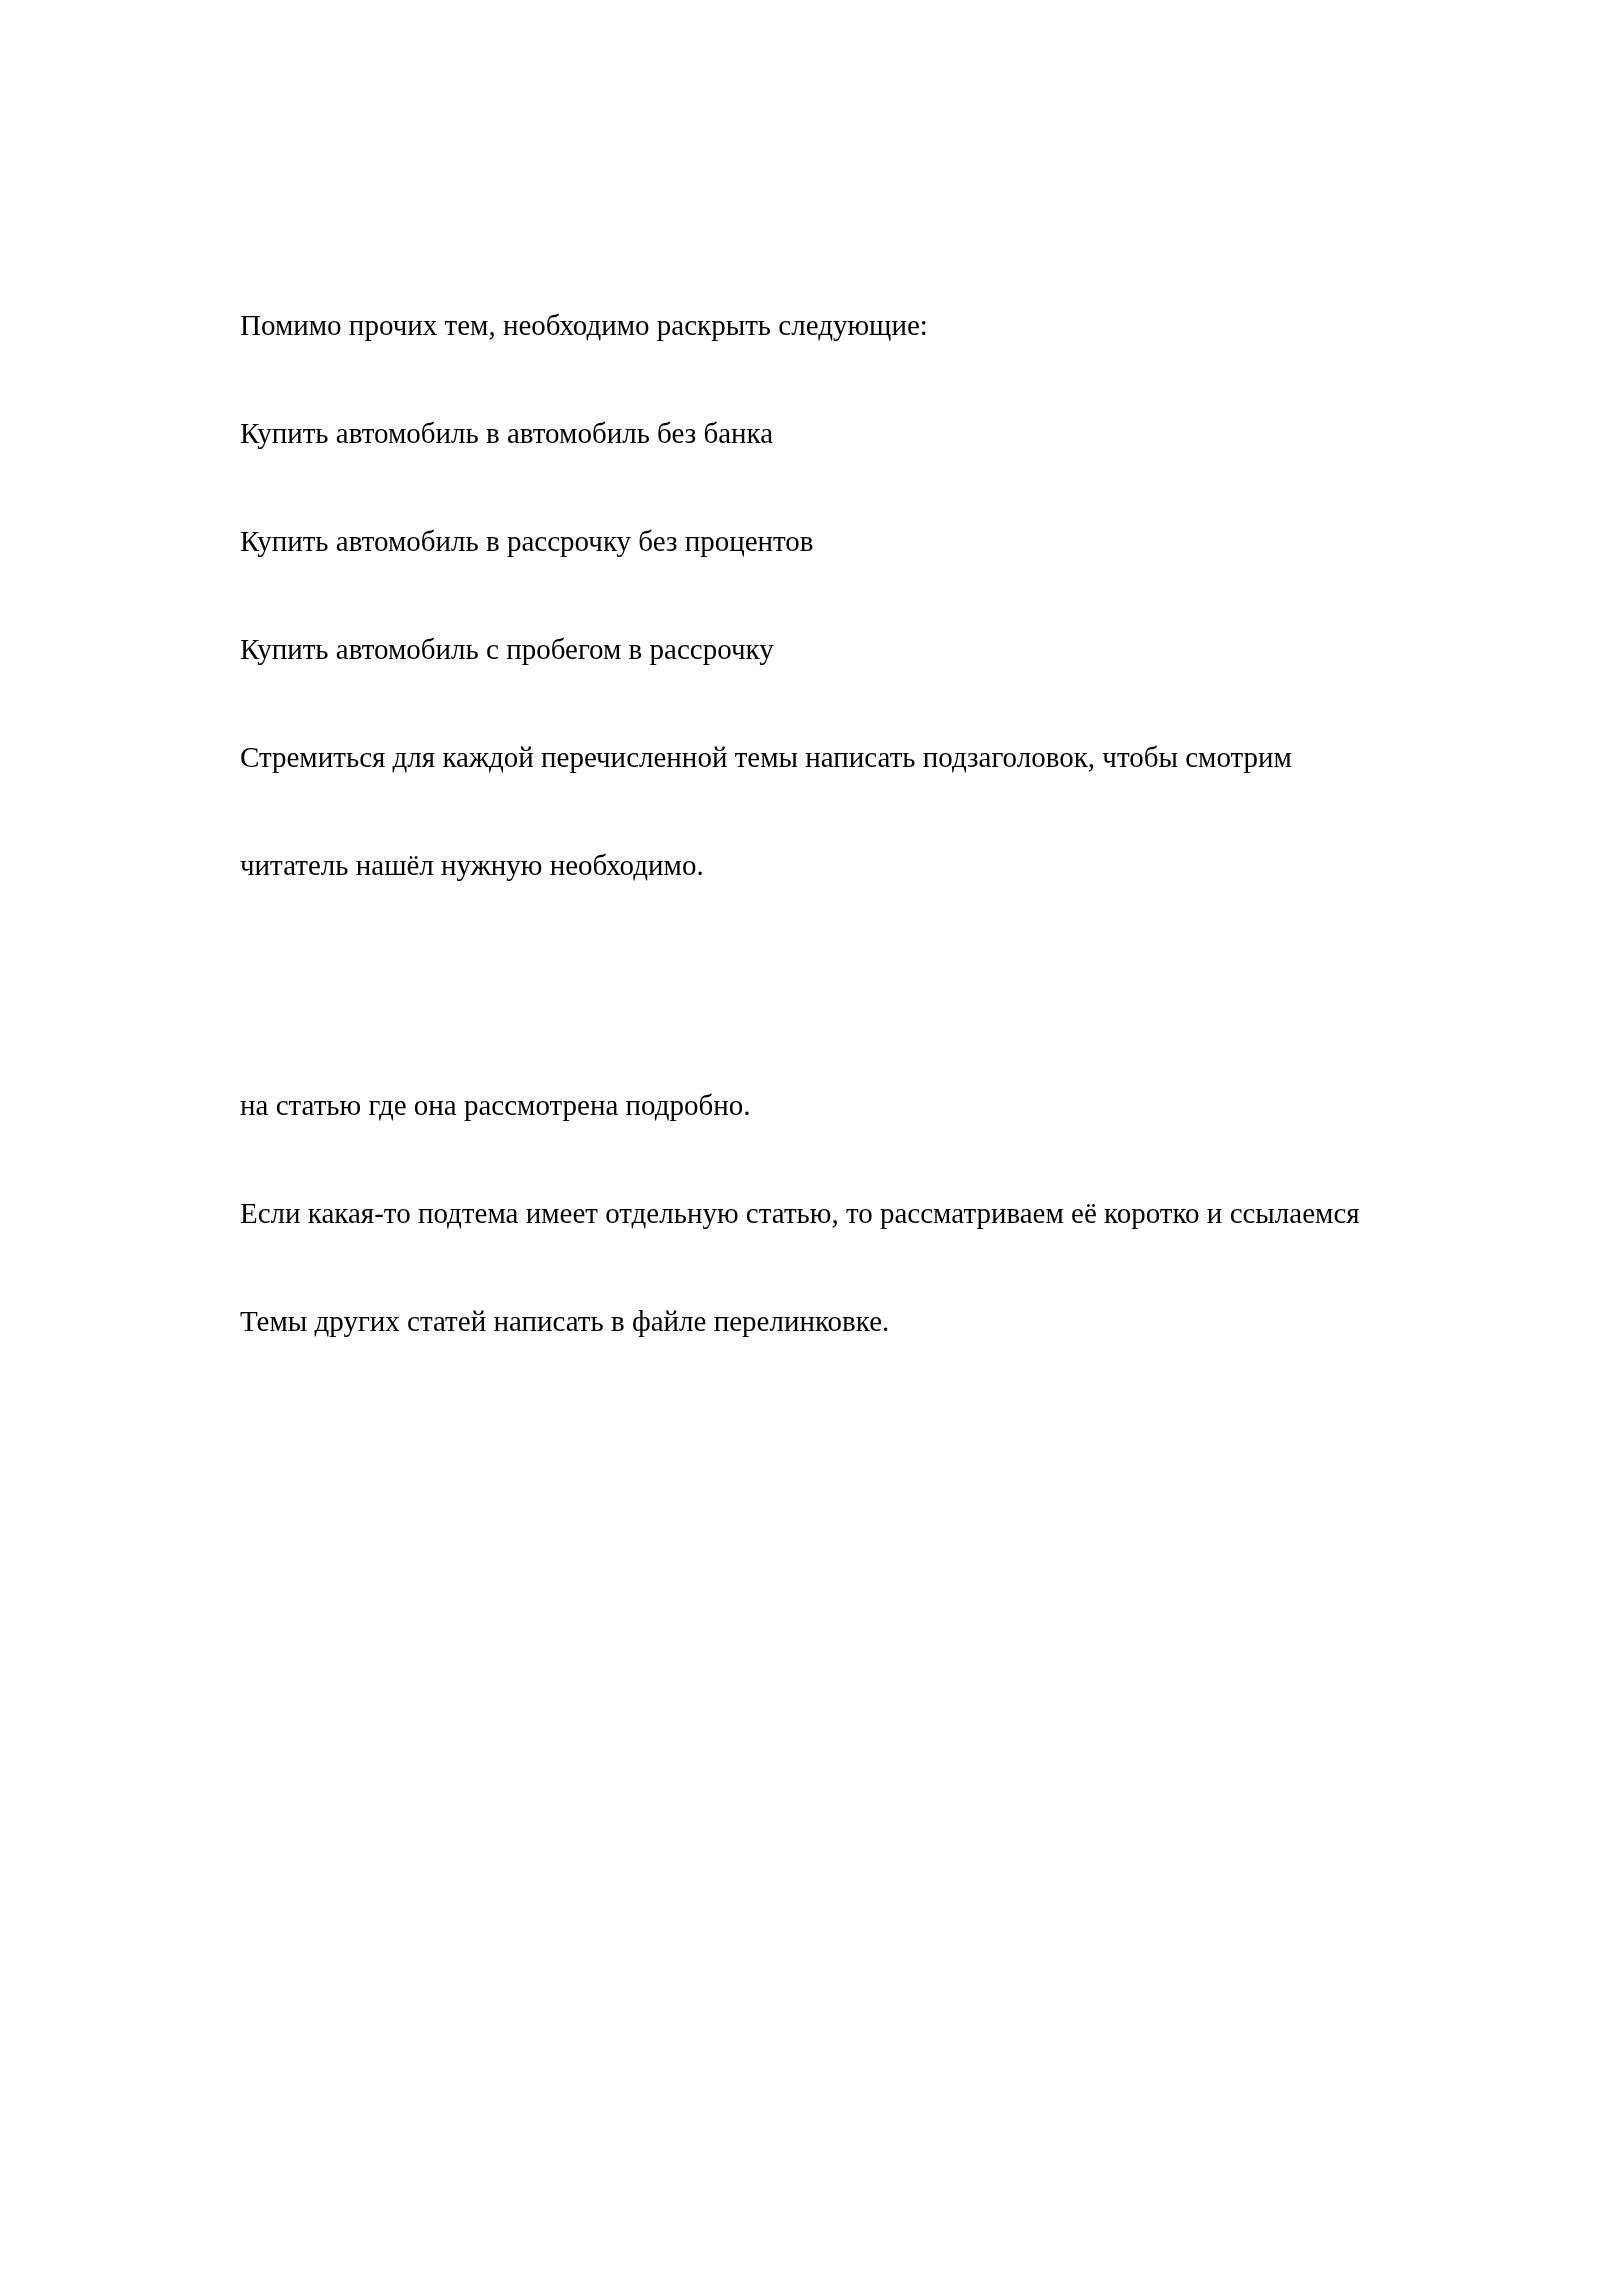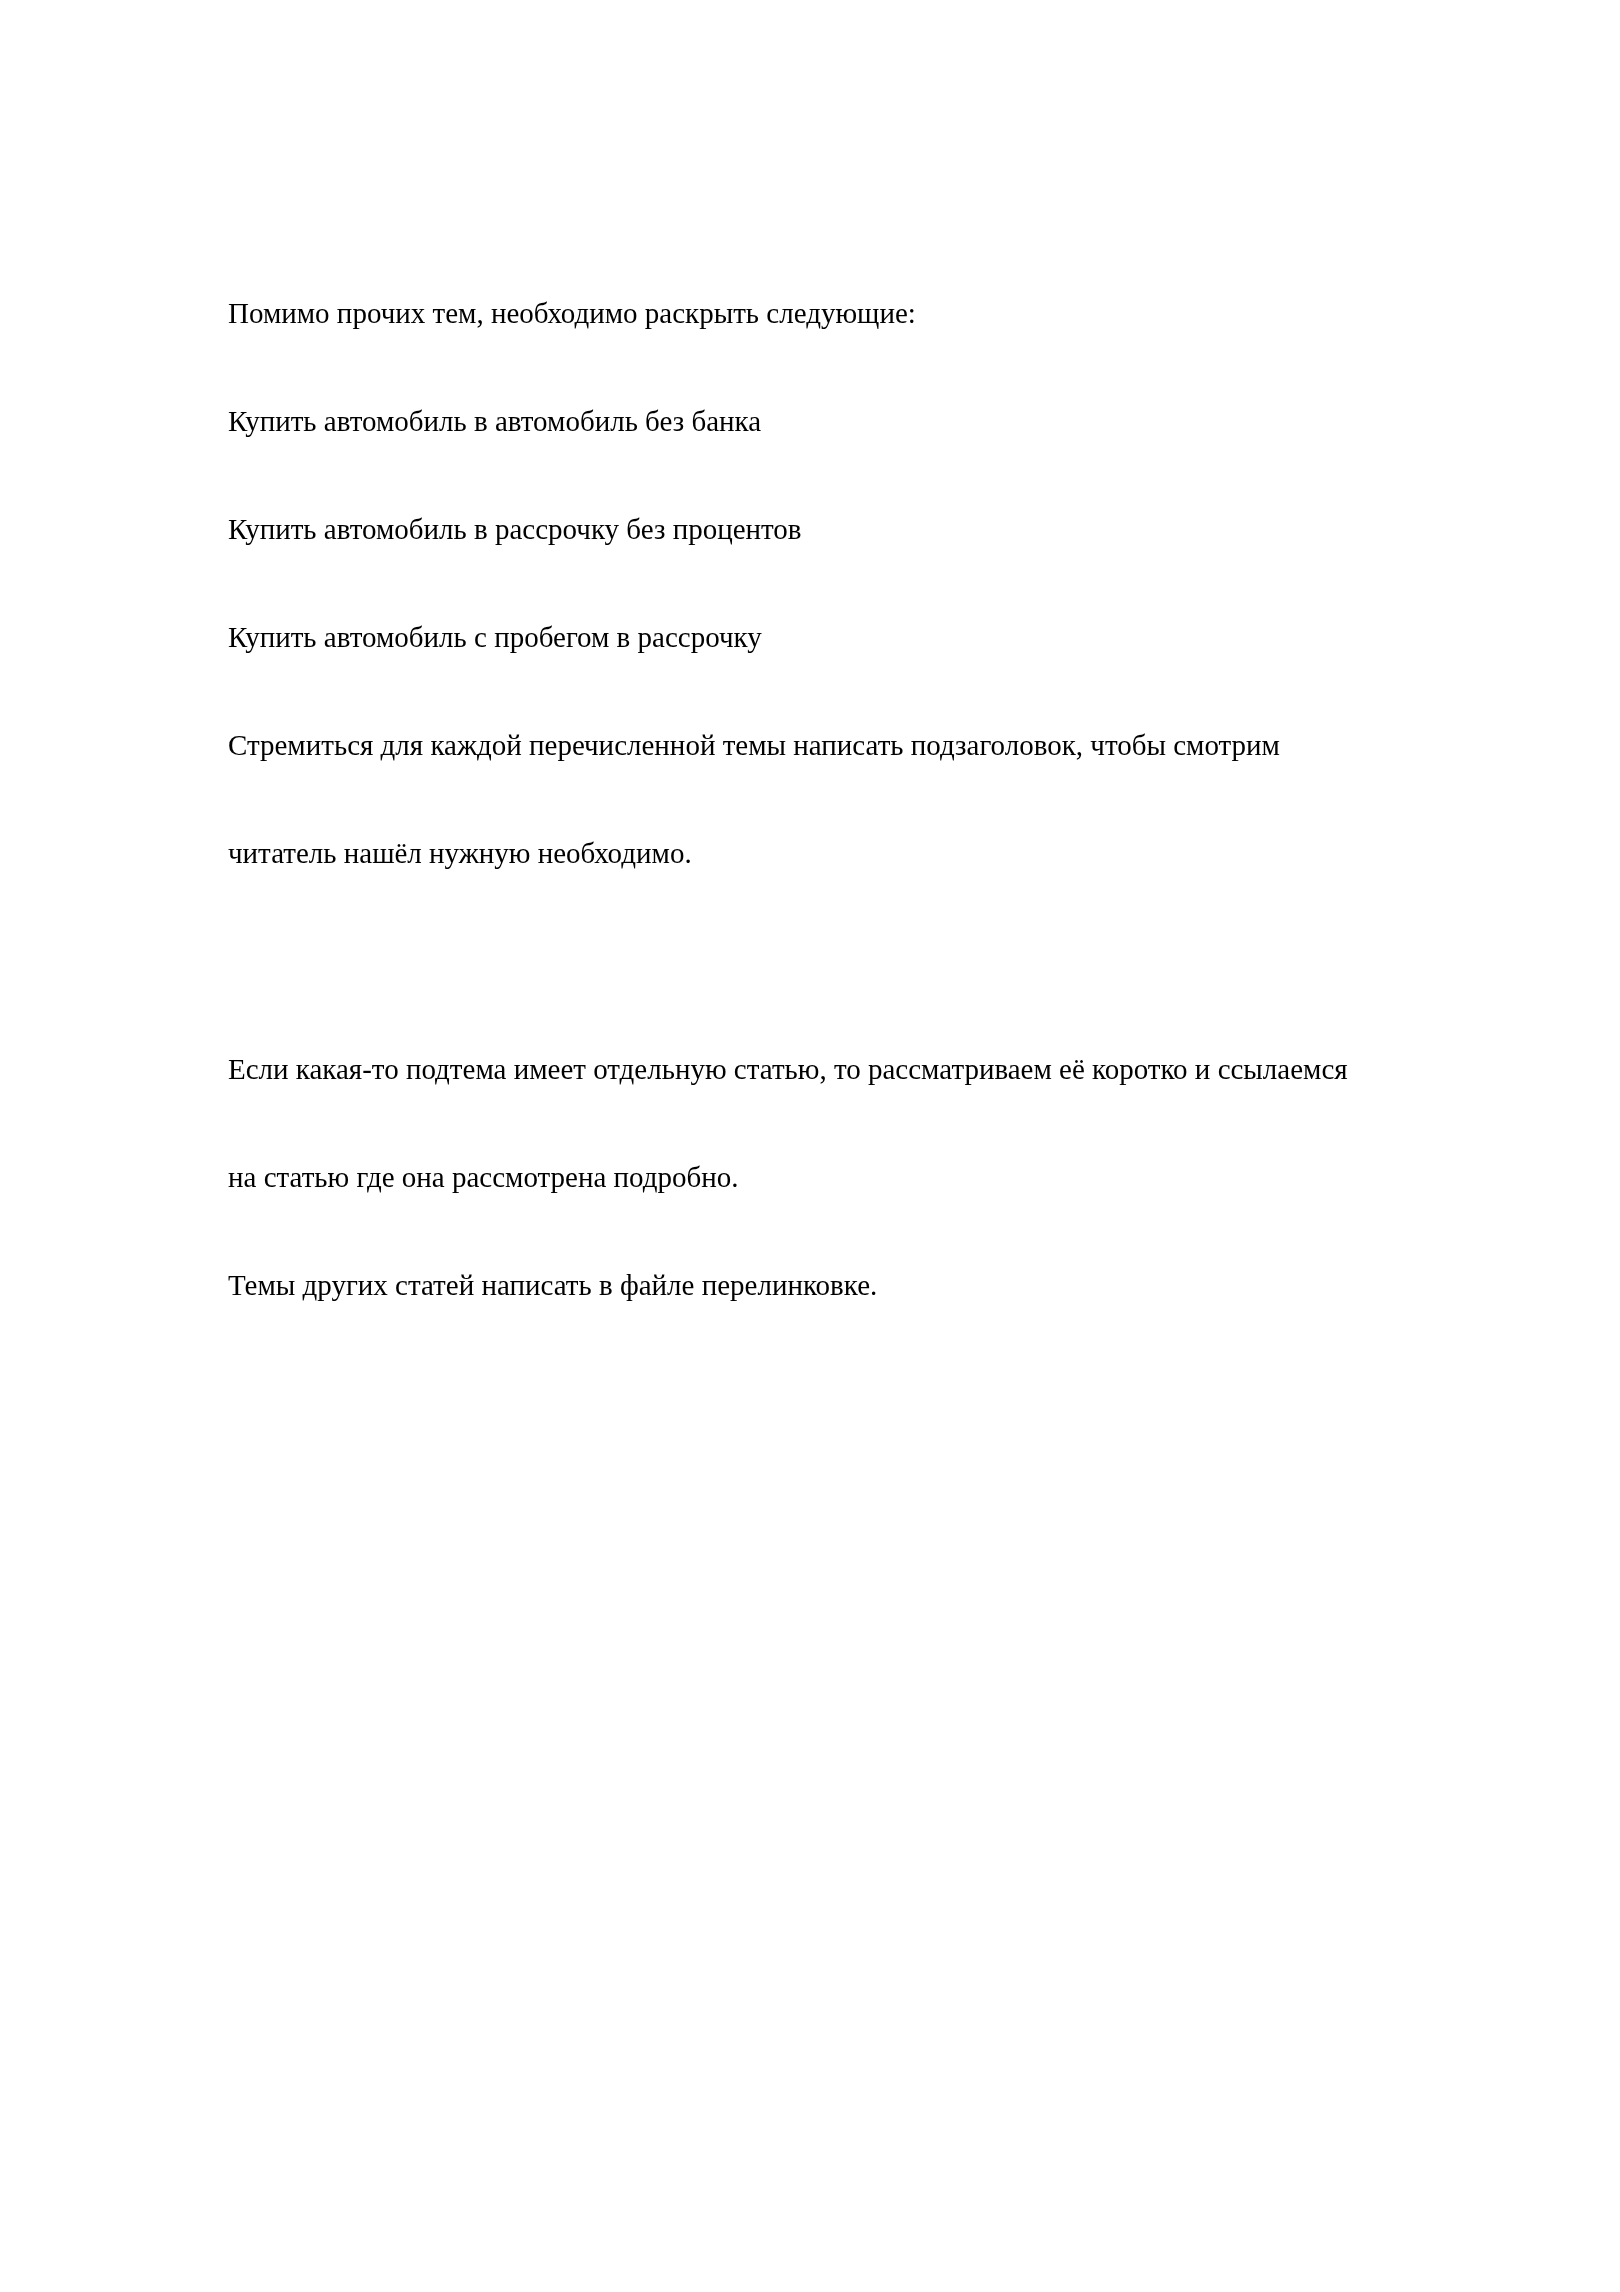--- a/index.html
+++ b/index.html
@@ -27,21 +27,21 @@
   .content {
     position: absolute;
     left: 228px;
     top: 223px;
     width: 1176px;
   }
   .para {
     font-size: 29px;
     line-height: 36px;
     text-align: left;
-    margin: 0;
+    margin: 12px;
     white-space: pre-wrap;
   }
   .line {
     display: block;
   }
   .spacer {
     height: 36px;
   }
 </style>
 </head>
@@ -58,21 +58,21 @@
         <span class="line">Купить автомобиль с пробегом в рассрочку</span>
         <span class="line">Стремиться для каждой перечисленной темы написать подзаголовок, чтобы смотрим</span>
         <span class="line">читатель нашёл нужную необходимо.</span>
       </p>
     </div>
 
     <div class="spacer"></div>
 
     <div class="para-block">
       <p class="para">
+        <span class="line">на статью где она рассмотрена подробно.</span>
         <span class="line">Если какая-то подтема имеет отдельную статью, то рассматриваем её коротко и ссылаемся</span>
-        <span class="line">на статью где она рассмотрена подробно.</span>
         <span class="line">Темы других статей написать в файле перелинковке.</span>
       </p>
     </div>
 
   </div>
 </div>
 
 
 </body></html>

